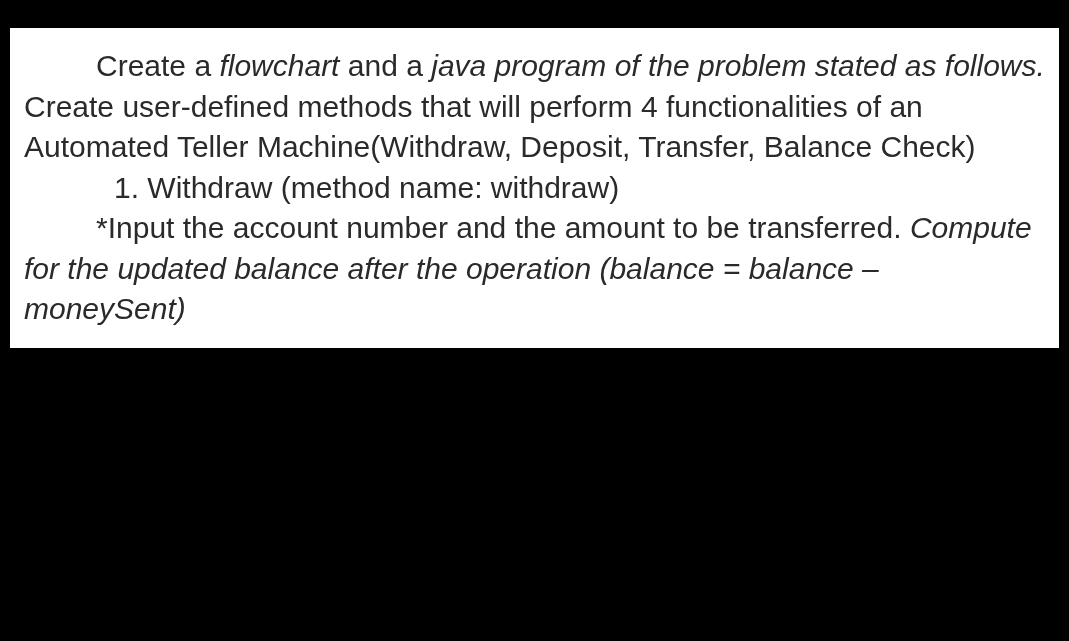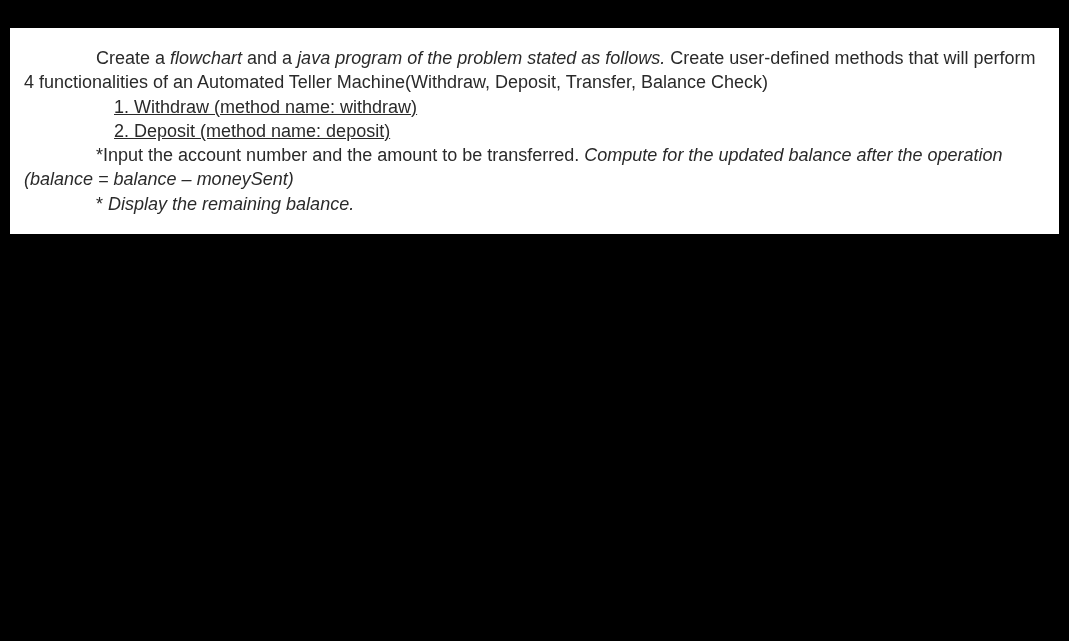--- a/index.html
+++ b/index.html
@@ -11,52 +11,47 @@
       width: 1069px;
       height: 641px;
       background: #000000;
       font-family: Arial, Helvetica, sans-serif;
     }
     .content-box {
       background: #ffffff;
       margin: 28px 10px 0 10px;
       padding: 18px 14px 18px 14px;
       color: #2a2a2a;
-      font-size: 18px;
+      font-size: 30px;
       line-height: 1.35;
     }
     .indent-2 {
       padding-left: 90px;
-      text-decoration: underline;
     }
     .italic {
       font-style: italic;
     }
     .line {
       display: block;
     }
   </style>
 </head>
 <body>
 
 <div class="content-box">
 
   <div class="line">
     <span style="padding-left:72px;"></span><span>Create a </span><span class="italic">flowchart </span><span>and a </span><span class="italic">java program of the problem stated as follows. </span><span>Create user-defined methods that will perform 4 functionalities of an Automated Teller Machine(Withdraw, Deposit, Transfer, Balance Check)</span>
   </div>
 
   <div class="line indent-2">1. Withdraw (method name: withdraw)</div>
 
 
-  <div class="line indent-2">2. Deposit (method name: deposit)</div>
 
 
 
   <div class="line">
     <span style="padding-left:72px;"></span><span>*</span><span>Input the account number and the amount to be transferred. </span><span class="italic">Compute for the updated balance after the operation (balance = balance – moneySent)</span>
   </div>
 
 
-  <div class="line">
-    <span style="padding-left:72px;"></span><span>* </span><span class="italic">Display the remaining balance.</span>
-  </div>
 
 </div>
 
 </body></html>

